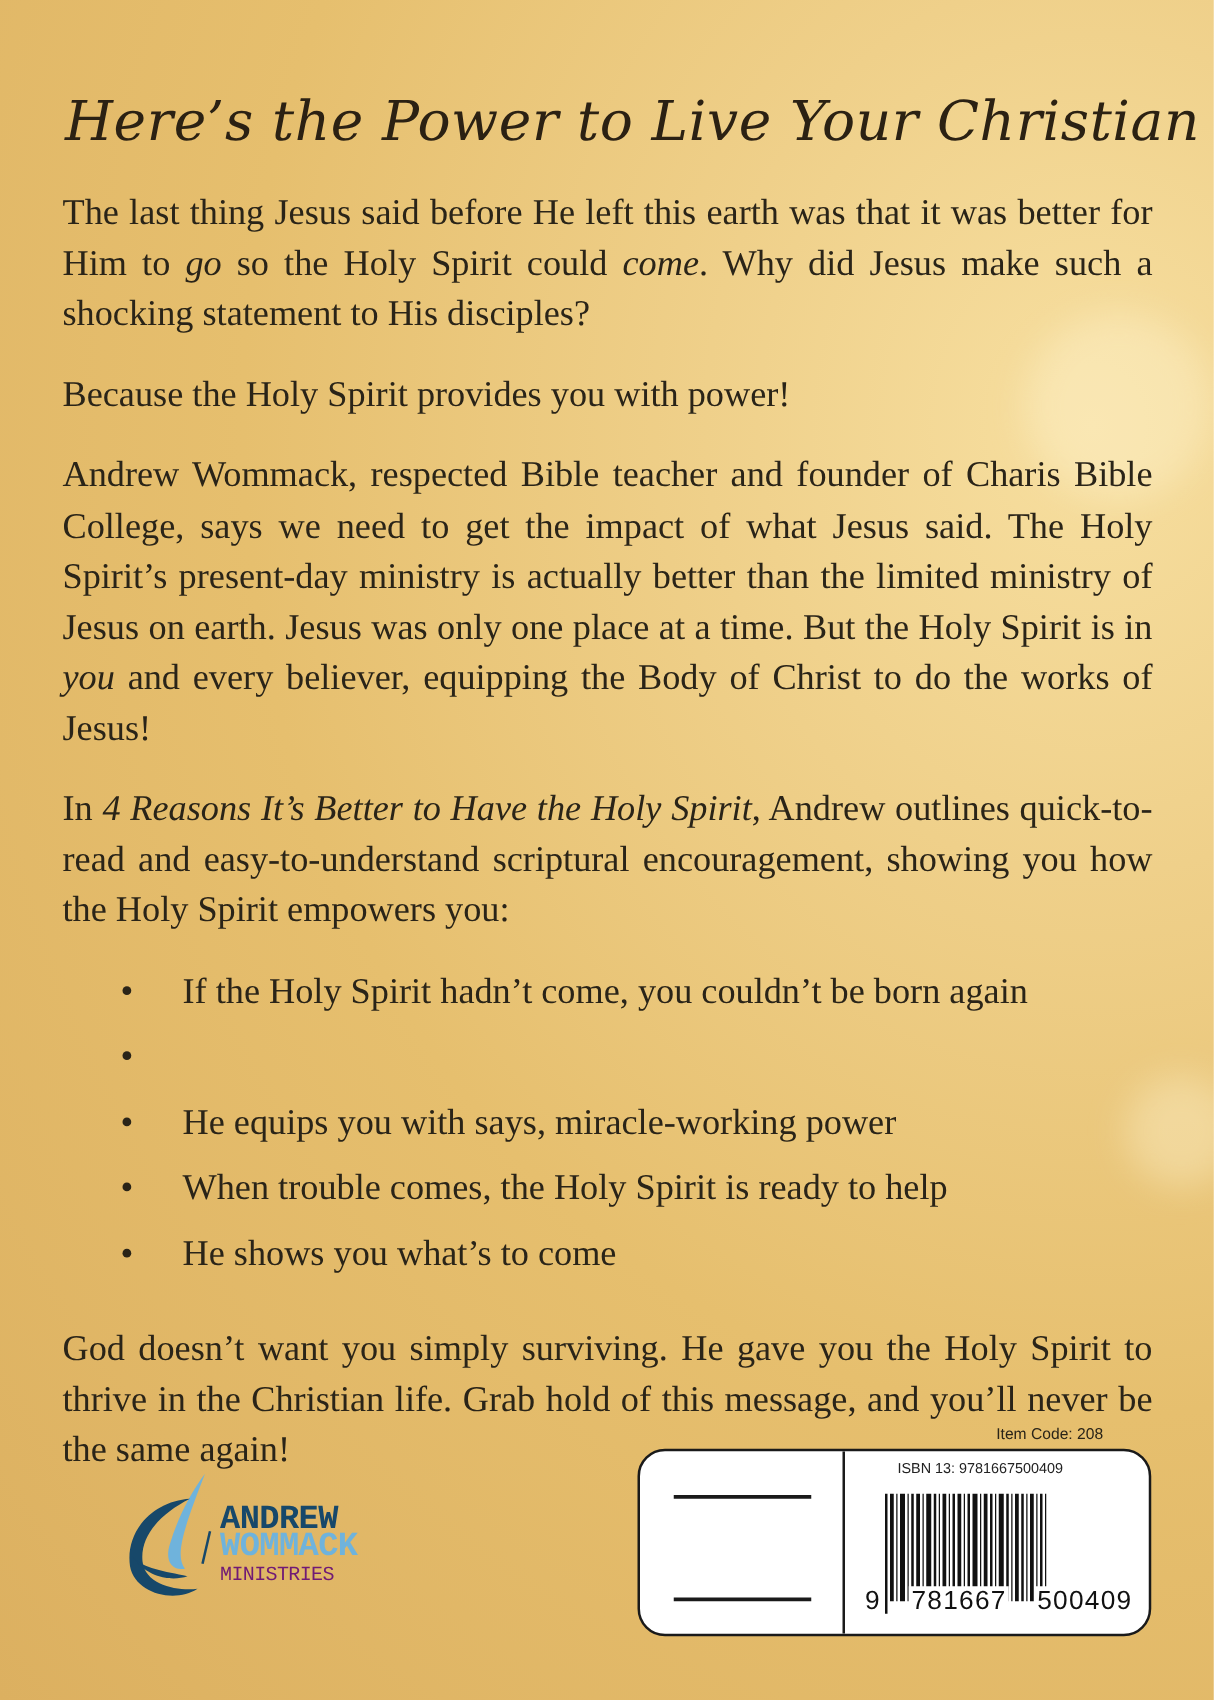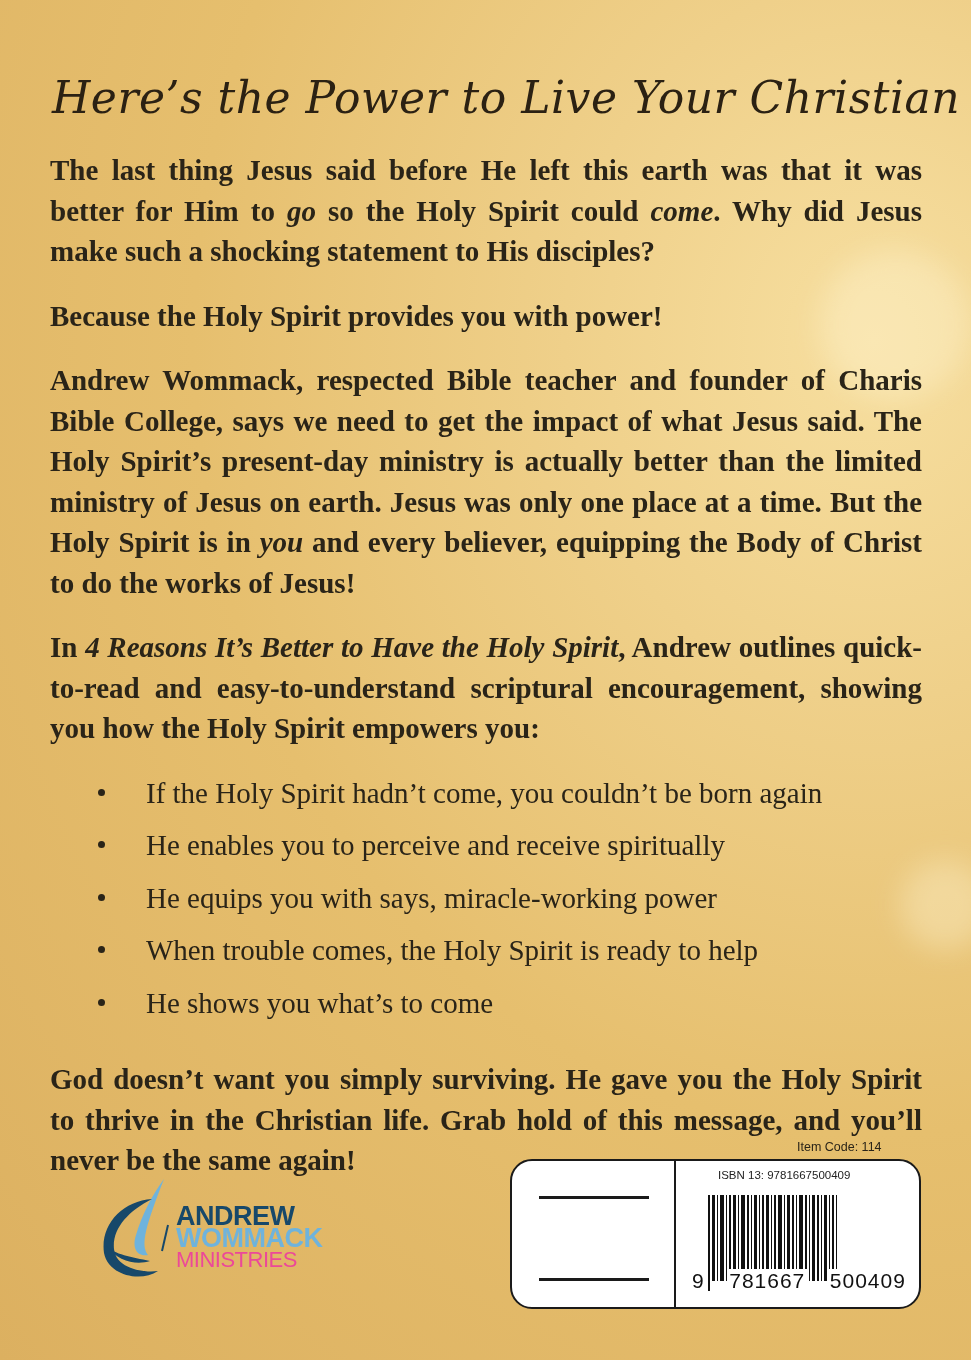--- a/index.html
+++ b/index.html
@@ -9,61 +9,61 @@
     font-family: "Liberation Serif", "DejaVu Serif", serif;
     color: #2a2418;
   }
   .glow { position: absolute; border-radius: 50%; background: rgba(255,245,215,0.35); filter: blur(14px); }
   .headline {
     position: absolute; left: 52px; top: 72px; width: 880px;
     font-family: "DejaVu Serif", serif; font-style: italic; font-size: 44px;
     color: #2b2113; letter-spacing: 0.5px; white-space: nowrap;
   }
   .body-text { position: absolute; left: 50px; top: 150px; width: 872px; font-size: 29px; line-height: 40.5px; text-align: justify; }
-  .body-text p { margin: 0 0 24px 0; font-weight: bold; }
+  .body-text p { margin: 0 0 24px 0; }
   .body-text em { font-style: italic; }
   .bullets { list-style: none; margin: 0 0 24px 0; padding: 0; }
   .bullets li { position: relative; padding-left: 96px; height: 52.5px; line-height: 40px; }
   .bullets li .dot { position: absolute; left: 48px; top: 16px; width: 7px; height: 7px; border-radius: 50%; background: #2a2418; }
   .item-code { position: absolute; left: 797px; top: 1140px; font-family: "Liberation Sans", sans-serif; font-size: 12.5px; color: #2a2418; }
   .barcode-box {
     position: absolute; left: 510px; top: 1159px; width: 411px; height: 150px;
     background: #fff; border: 2px solid #1a1a1a; border-radius: 22px; box-sizing: border-box; overflow: hidden;
   }
   .bc-left { position: absolute; left: 0; top: 0; width: 162px; height: 100%; border-right: 2px solid #1a1a1a; }
   .bc-rule { position: absolute; left: 27px; width: 110px; height: 3px; background: #1a1a1a; }
   .bc-cats { position: absolute; left: 0; width: 162px; top: 60px; text-align: center; font-family: "Liberation Sans", sans-serif; font-size: 10px; line-height: 13px; color: #222; }
   .bc-right { position: absolute; left: 164px; top: 0; right: 0; height: 100%; border-radius: 29px; }
   .isbn-label { position: absolute; left: 42px; top: 8px; font-family: "Liberation Sans", sans-serif; font-size: 11.5px; color: #222; }
   .bars { position: absolute; left: 32px; top: 34px; width: 176px; height: 92px; display: flex; align-items: flex-start; }
   .bars span { display: block; background: #111; margin-right: 2px; }
   .isbn-digits { position: absolute; left: 14px; top: 108px; font-family: "Liberation Sans", sans-serif; font-size: 21px; color: #111; background: transparent; letter-spacing: 1px; }
   .isbn-digits span { background: #fff; padding: 0 2px; }
   .logo { position: absolute; left: 92px; top: 1175px; width: 280px; height: 110px; }
-  .logo-text { position: absolute; left: 84px; top: 30px; font-family: Liberation Sans, sans-serif; line-height: 22px; }
+  .logo-text { position: absolute; left: 84px; top: 30px; font-family: Liberation Mono, monospace; line-height: 22px; }
   .logo-l1 { font-weight: bold; font-size: 27px; color: #17486a; letter-spacing: -0.5px; }
   .logo-l2 { font-weight: bold; font-size: 27px; color: #6fb3dc; letter-spacing: -0.5px; }
-  .logo-l3 { font-size: 22px; color: #ec4899; letter-spacing: -0.5px; }
+  .logo-l3 { font-size: 16px; color: #701a75; letter-spacing: -0.5px; }
 </style>
 </head>
 <body>
 
 <div class="glow" style="left:820px;top:250px;width:150px;height:150px;"></div>
 <div class="glow" style="left:900px;top:860px;width:90px;height:90px;"></div>
 
 <div class="headline">Here’s the Power to Live Your Christian Life!</div>
 
 <div class="body-text">
   <p><span>The last thing Jesus said before He left this earth was that it was better for Him to </span><em>go</em><span> so the Holy Spirit could </span><em>come</em><span>. Why did Jesus make such a shocking statement to His disciples?</span></p>
   <p>Because the Holy Spirit provides you with power!</p>
   <p><span>Andrew Wommack, respected Bible teacher and founder of Charis Bible College, says we need to get the impact of what Jesus said. The Holy Spirit’s present-day ministry is actually better than the limited ministry of Jesus on earth. Jesus was only one place at a time. But the Holy Spirit is in </span><em>you</em><span> and every believer, equipping the Body of Christ to do the works of Jesus!</span></p>
   <p><span>In </span><em>4 Reasons It’s Better to Have the Holy Spirit</em><span>, Andrew outlines quick-to-read and easy-to-understand scriptural encouragement, showing you how the Holy Spirit empowers you:</span></p>
   <ul class="bullets">
     <li><span class="dot"></span><span>If the Holy Spirit hadn’t come, you couldn’t be born again</span></li>
-    <li><span class="dot"></span><span>He enables you to perceive and receive spiritually</span></li>
+    <li><span class="dot"></span></li>
     <li><span class="dot"></span><span>He equips you with says, miracle-working power</span></li>
     <li><span class="dot"></span><span>When trouble comes, the Holy Spirit is ready to help</span></li>
     <li><span class="dot"></span><span>He shows you what’s to come</span></li>
   </ul>
   <p>God doesn’t want you simply surviving. He gave you the Holy Spirit to thrive in the Christian life. Grab hold of this message, and you’ll never be the same again!</p>
 </div>
 
 <div class="logo">
   <svg width="90" height="110" viewBox="0 0 90 110" style="position:absolute;left:0;top:0;">
     <path d="M72 4 C60 20, 50 40, 44 60 C40 72, 44 82, 56 80 C48 70, 54 50, 72 4 Z" fill="#6fb3dc"></path>
@@ -71,21 +71,21 @@
     <path d="M14 70 C22 80, 40 82, 58 86 C46 90, 26 88, 14 70 Z" fill="#17486a"></path>
     <path d="M76 50 L70 76" stroke="#17486a" stroke-width="2" fill="none"></path>
   </svg>
   <div class="logo-text">
     <div class="logo-l1">ANDREW</div>
     <div class="logo-l2">WOMMACK</div>
     <div class="logo-l3">MINISTRIES</div>
   </div>
 </div>
 
-<div class="item-code">Item Code: 114</div>
+<div class="item-code">Item Code: 208</div>
 
 <div class="barcode-box">
   <div class="bc-left">
     <div class="bc-rule" style="top:35px;"></div>
     <div class="bc-rule" style="top:117px;"></div>
   </div>
   <div class="bc-right">
     <div class="isbn-label">ISBN 13: 9781667500409</div>
     <div class="bars">
       <span style="width:2px;height:96px"></span>

